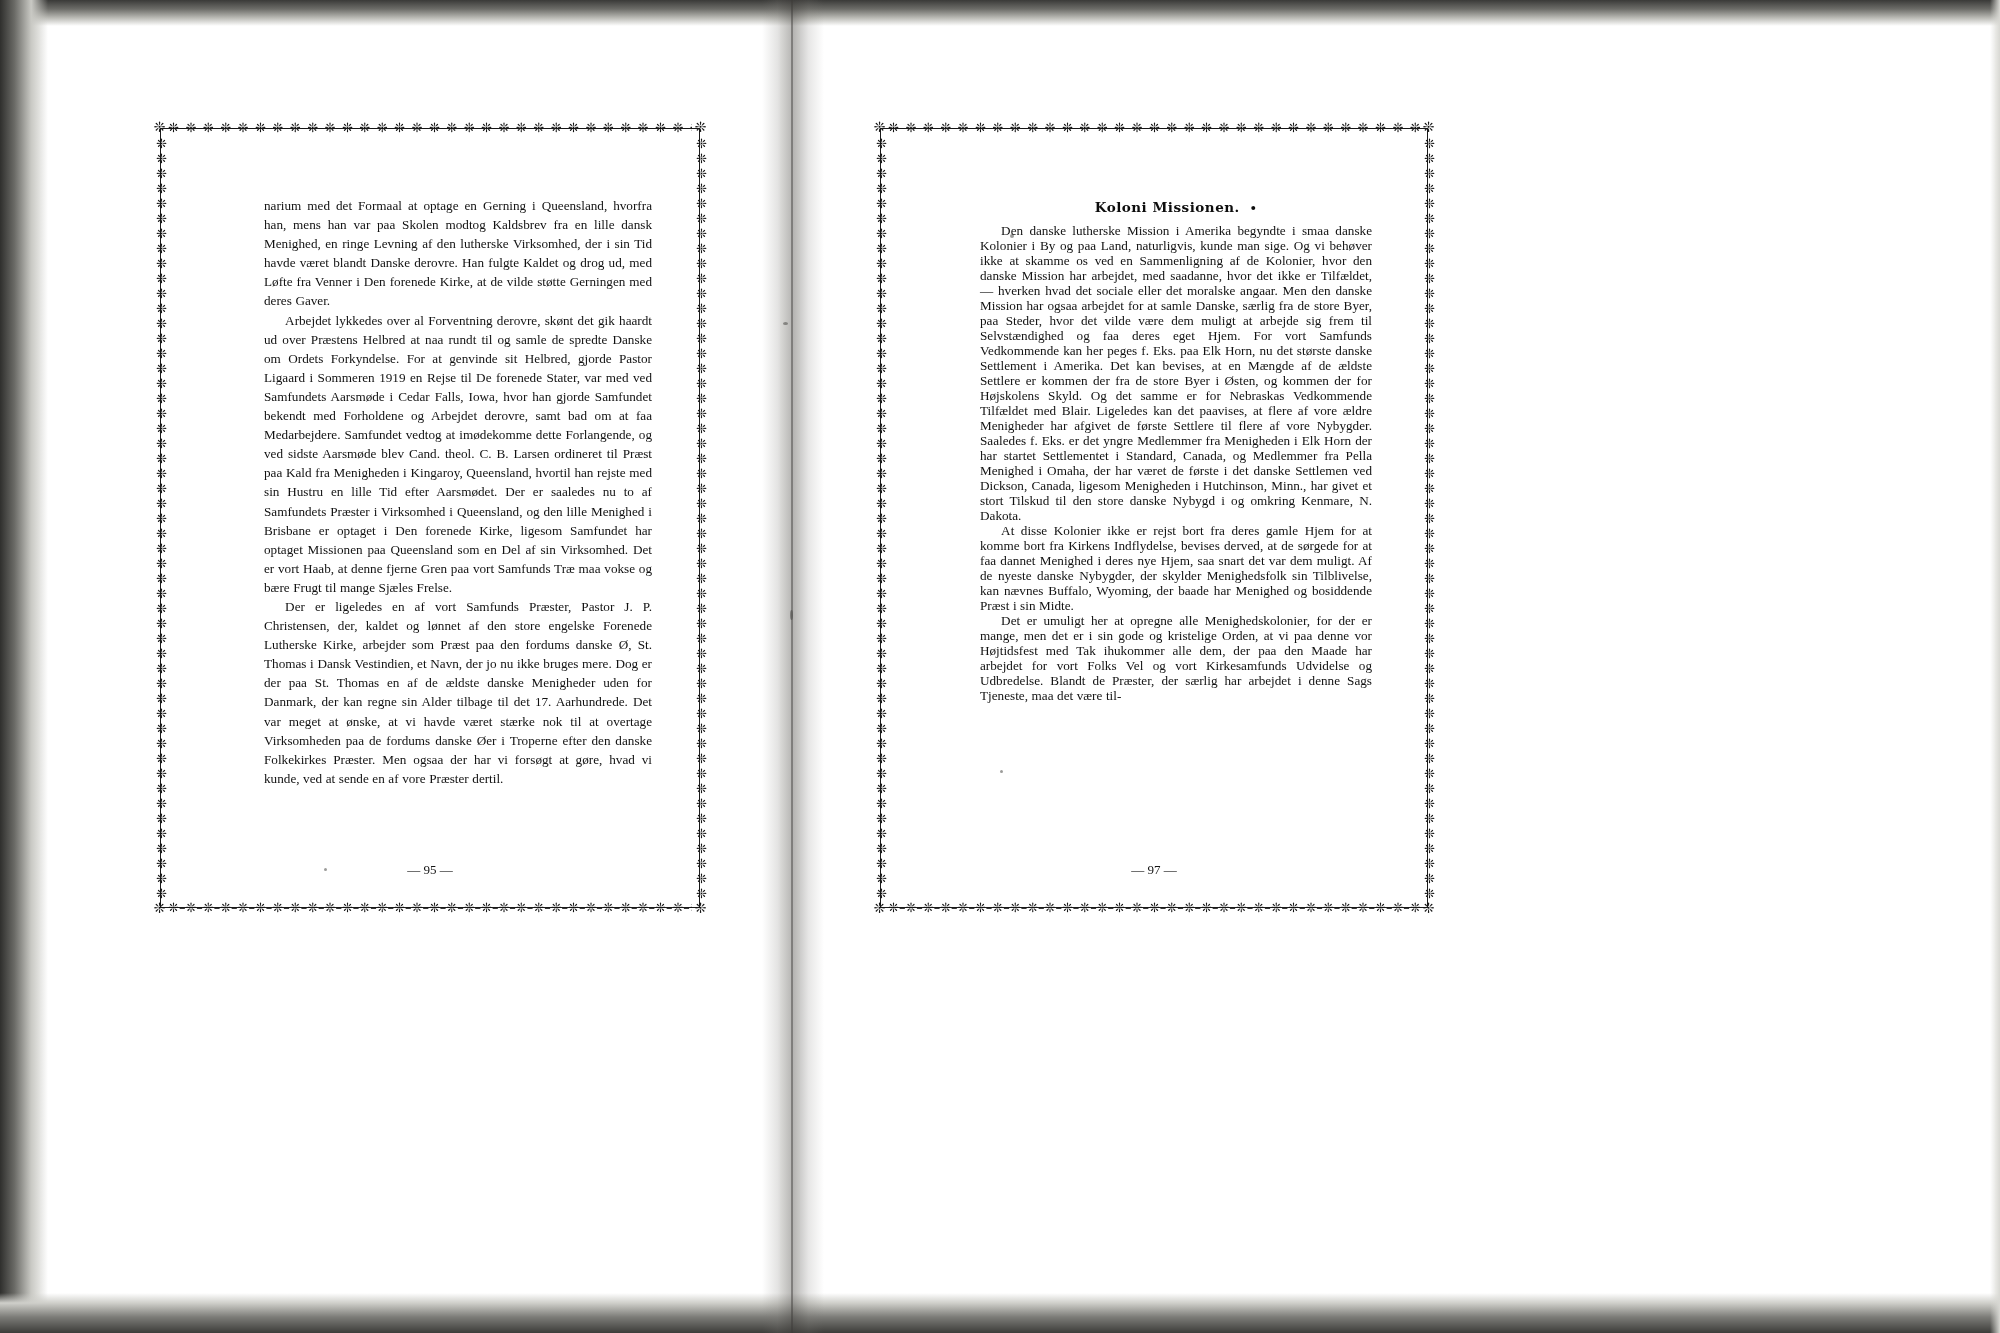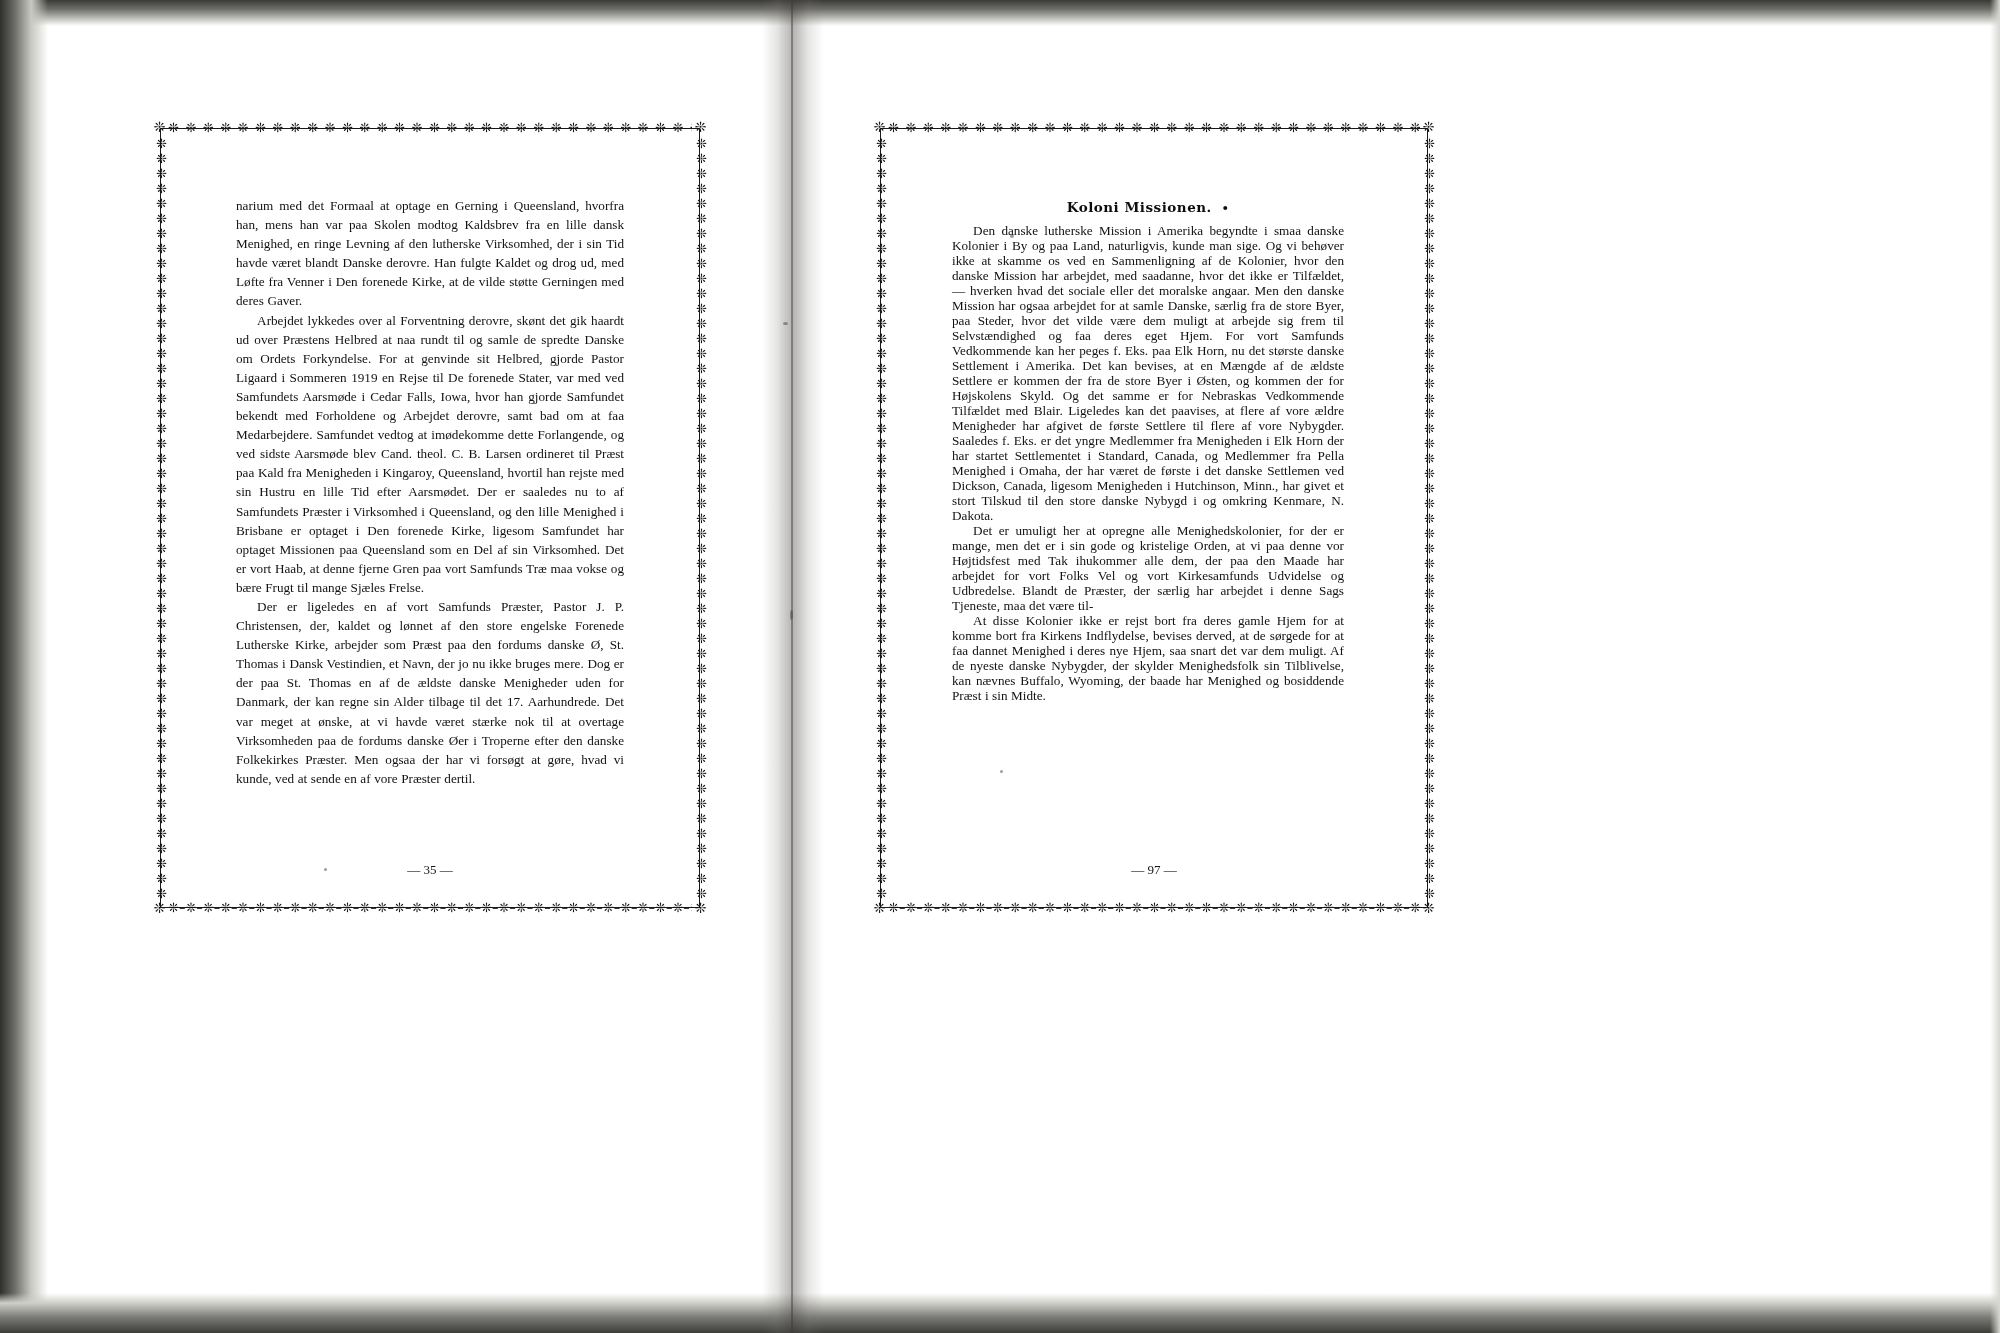--- a/index.html
+++ b/index.html
@@ -121,20 +121,21 @@
   
   #frame-left  { left: 160px; top: 128px; width: 540px; height: 780px; }
   #frame-right { left: 880px; top: 128px; width: 548px; height: 780px; }
 
   
   .textcol {
     position: absolute;
     text-align: justify;
     color: #111;
     font-family: "Liberation Serif", serif;
+    margin-left: 28px;
   }
   #text-left {
     left: 236px;
     top: 196px;
     width: 388px;
     font-size: 13.2px;
     line-height: 19.1px;
   }
   #text-right {
     left: 952px;
@@ -210,37 +211,37 @@
     <div class="corner" style="right:-8px; top:-8px;">❊</div>
     <div class="corner" style="left:-8px; bottom:-8px;">❊</div>
     <div class="corner" style="right:-8px; bottom:-8px;">❊</div>
   </div>
 
   <div class="textcol" id="text-left">
     <p class="noindent">narium med det Formaal at optage en Gerning i Queensland, hvorfra han, mens han var paa Skolen modtog Kaldsbrev fra en lille dansk Menighed, en ringe Levning af den lutherske Virksomhed, der i sin Tid havde været blandt Danske derovre. Han fulgte Kaldet og drog ud, med Løfte fra Venner i Den forenede Kirke, at de vilde støtte Gerningen med deres Gaver.</p>
     <p>Arbejdet lykkedes over al Forventning derovre, skønt det gik haardt ud over Præstens Helbred at naa rundt til og samle de spredte Danske om Ordets Forkyndelse. For at genvinde sit Helbred, gjorde Pastor Ligaard i Sommeren 1919 en Rejse til De forenede Stater, var med ved Samfundets Aarsmøde i Cedar Falls, Iowa, hvor han gjorde Samfundet bekendt med Forholdene og Arbejdet derovre, samt bad om at faa Medarbejdere. Samfundet vedtog at imødekomme dette Forlangende, og ved sidste Aarsmøde blev Cand. theol. C. B. Larsen ordineret til Præst paa Kald fra Menigheden i Kingaroy, Queensland, hvortil han rejste med sin Hustru en lille Tid efter Aarsmødet. Der er saaledes nu to af Samfundets Præster i Virksomhed i Queensland, og den lille Menighed i Brisbane er optaget i Den forenede Kirke, ligesom Samfundet har optaget Missionen paa Queensland som en Del af sin Virksomhed. Det er vort Haab, at denne fjerne Gren paa vort Samfunds Træ maa vokse og bære Frugt til mange Sjæles Frelse.</p>
     <p>Der er ligeledes en af vort Samfunds Præster, Pastor J. P. Christensen, der, kaldet og lønnet af den store engelske Forenede Lutherske Kirke, arbejder som Præst paa den fordums danske Ø, St. Thomas i Dansk Vestindien, et Navn, der jo nu ikke bruges mere. Dog er der paa St. Thomas en af de ældste danske Menigheder uden for Danmark, der kan regne sin Alder tilbage til det 17. Aarhundrede. Det var meget at ønske, at vi havde været stærke nok til at overtage Virksomheden paa de fordums danske Øer i Troperne efter den danske Folkekirkes Præster. Men ogsaa der har vi forsøgt at gøre, hvad vi kunde, ved at sende en af vore Præster dertil.</p>
   </div>
-  <div class="folio" id="folio-left">— 35 —</div>
+  <div class="folio" id="folio-left">— 95 —</div>
 
   <div class="frame" id="frame-right">
     <div class="frame-inner"></div>
     <div class="frame-orn orn-h" style="left:8px; right:8px; top:-8px;">❊–❊–❊–❊–❊–❊–❊–❊–❊–❊–❊–❊–❊–❊–❊–❊–❊–❊–❊–❊–❊–❊–❊–❊–❊–❊–❊–❊–❊–❊–❊–❊–❊–❊–❊–❊–❊–❊</div>
     <div class="frame-orn orn-h" style="left:8px; right:8px; bottom:-8px;">❊–❊–❊–❊–❊–❊–❊–❊–❊–❊–❊–❊–❊–❊–❊–❊–❊–❊–❊–❊–❊–❊–❊–❊–❊–❊–❊–❊–❊–❊–❊–❊–❊–❊–❊–❊–❊–❊</div>
     <div class="frame-orn orn-v" style="top:8px; bottom:8px; left:-8px;">❊❊❊❊❊❊❊❊❊❊❊❊❊❊❊❊❊❊❊❊❊❊❊❊❊❊❊❊❊❊❊❊❊❊❊❊❊❊❊❊❊❊❊❊❊❊❊❊❊❊❊❊</div>
     <div class="frame-orn orn-v" style="top:8px; bottom:8px; right:-8px;">❊❊❊❊❊❊❊❊❊❊❊❊❊❊❊❊❊❊❊❊❊❊❊❊❊❊❊❊❊❊❊❊❊❊❊❊❊❊❊❊❊❊❊❊❊❊❊❊❊❊❊❊</div>
     <div class="corner" style="left:-8px; top:-8px;">❊</div>
     <div class="corner" style="right:-8px; top:-8px;">❊</div>
     <div class="corner" style="left:-8px; bottom:-8px;">❊</div>
     <div class="corner" style="right:-8px; bottom:-8px;">❊</div>
   </div>
 
   <div class="textcol" id="text-right">
     <div class="section-head">
       <span>Koloni Missionen.</span><span class="head-dot">•</span>
     </div>
     <p>Den danske lutherske Mission i Amerika begyndte i smaa danske Kolonier i By og paa Land, naturligvis, kunde man sige. Og vi behøver ikke at skamme os ved en Sammenligning af de Kolonier, hvor den danske Mission har arbejdet, med saadanne, hvor det ikke er Tilfældet, — hverken hvad det sociale eller det moralske angaar. Men den danske Mission har ogsaa arbejdet for at samle Danske, særlig fra de store Byer, paa Steder, hvor det vilde være dem muligt at arbejde sig frem til Selvstændighed og faa deres eget Hjem. For vort Samfunds Vedkommende kan her peges f. Eks. paa Elk Horn, nu det største danske Settlement i Amerika. Det kan bevises, at en Mængde af de ældste Settlere er kommen der fra de store Byer i Østen, og kommen der for Højskolens Skyld. Og det samme er for Nebraskas Vedkommende Tilfældet med Blair. Ligeledes kan det paavises, at flere af vore ældre Menigheder har afgivet de første Settlere til flere af vore Nybygder. Saaledes f. Eks. er det yngre Medlemmer fra Menigheden i Elk Horn der har startet Settlementet i Standard, Canada, og Medlemmer fra Pella Menighed i Omaha, der har været de første i det danske Settlemen ved Dickson, Canada, ligesom Menigheden i Hutchinson, Minn., har givet et stort Tilskud til den store danske Nybygd i og omkring Kenmare, N. Dakota.</p>
+    <p>At disse Kolonier ikke er rejst bort fra deres gamle Hjem for at komme bort fra Kirkens Indflydelse, bevises derved, at de sørgede for at faa dannet Menighed i deres nye Hjem, saa snart det var dem muligt. Af de nyeste danske Nybygder, der skylder Menighedsfolk sin Tilblivelse, kan nævnes Buffalo, Wyoming, der baade har Menighed og bosiddende Præst i sin Midte.</p>
     <p>Det er umuligt her at opregne alle Menighedskolonier, for der er mange, men det er i sin gode og kristelige Orden, at vi paa denne vor Højtidsfest med Tak ihukommer alle dem, der paa den Maade har arbejdet for vort Folks Vel og vort Kirkesamfunds Udvidelse og Udbredelse. Blandt de Præster, der særlig har arbejdet i denne Sags Tjeneste, maa det være til-</p>
-    <p>At disse Kolonier ikke er rejst bort fra deres gamle Hjem for at komme bort fra Kirkens Indflydelse, bevises derved, at de sørgede for at faa dannet Menighed i deres nye Hjem, saa snart det var dem muligt. Af de nyeste danske Nybygder, der skylder Menighedsfolk sin Tilblivelse, kan nævnes Buffalo, Wyoming, der baade har Menighed og bosiddende Præst i sin Midte.</p>
   </div>
   <div class="folio" id="folio-right">— 97 —</div>
 
 </div>
 
 </body></html>

